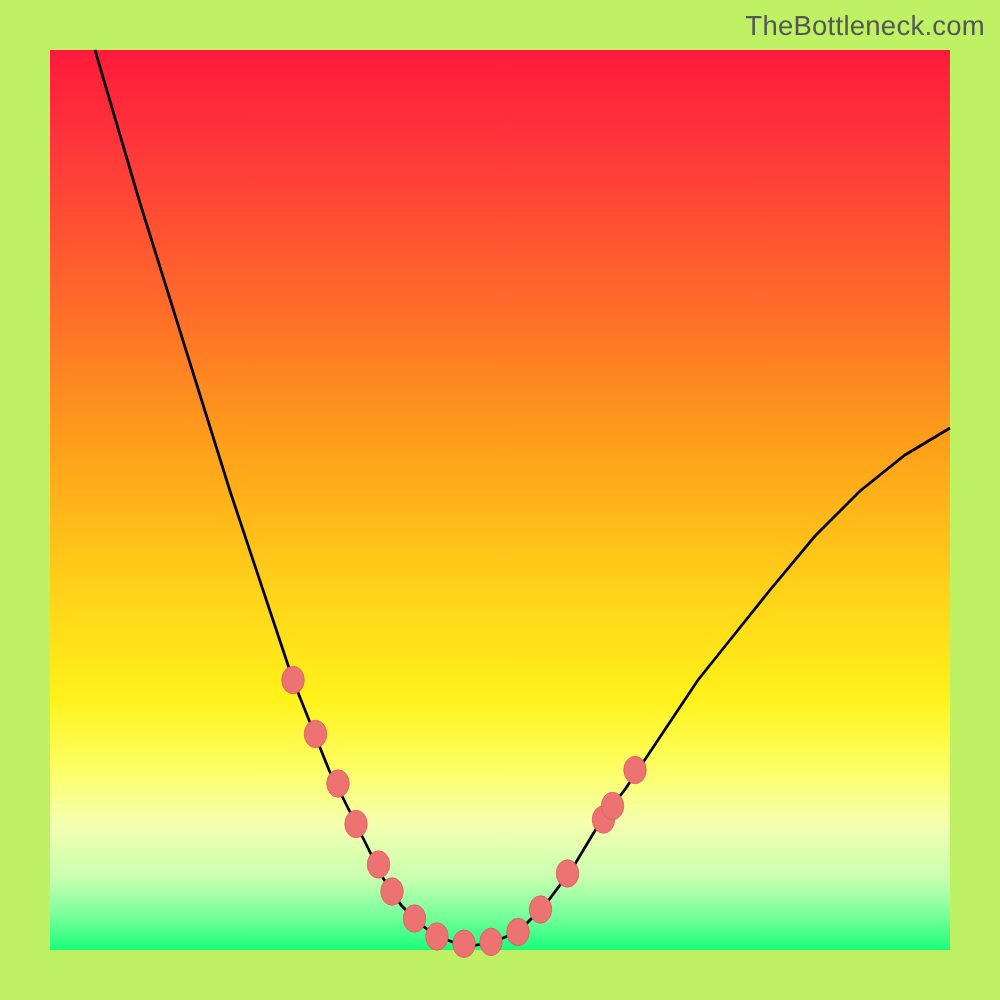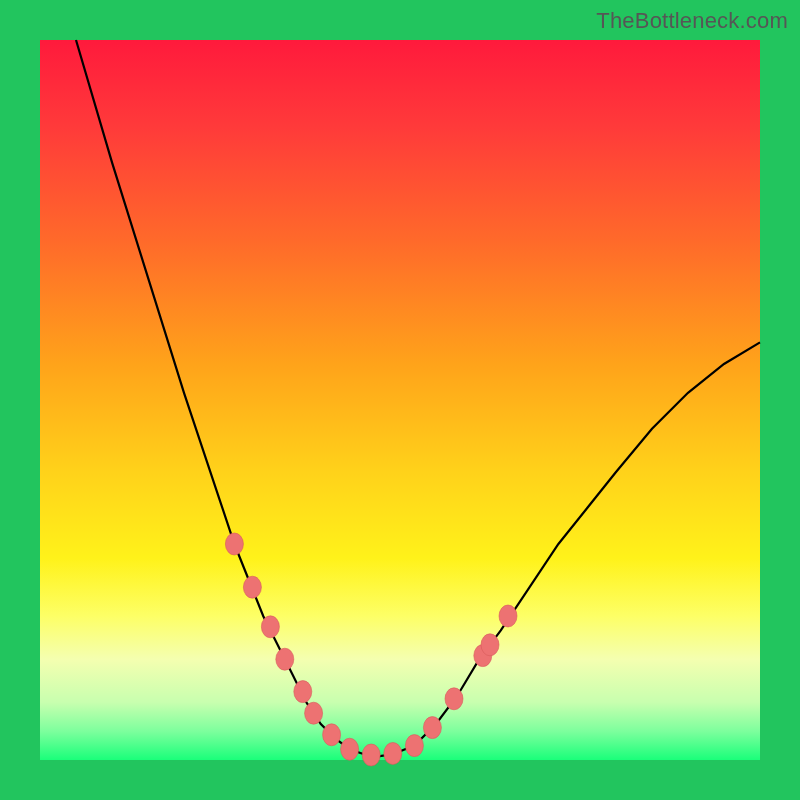--- a/index.html
+++ b/index.html
@@ -1,17 +1,17 @@
 <!DOCTYPE html>
 <html><head>
 <meta charset="utf-8">
 <style>
   * { margin: 0; padding: 0; box-sizing: border-box; }
   html, body { width: 800px; height: 800px; overflow: hidden; background: #000; }
-  .container { position: relative; width: 800px; height: 800px; background: #22c55e; }
+  .container { position: relative; width: 800px; height: 800px; background: #bef264; }
   .plot-area {
     position: absolute;
     left: 40px;
     top: 40px;
     width: 720px;
     height: 720px;
     background: linear-gradient(to bottom,
       #ff1a3c 0%,
       #ff3a3a 12%,
       #ff6a2a 28%,

